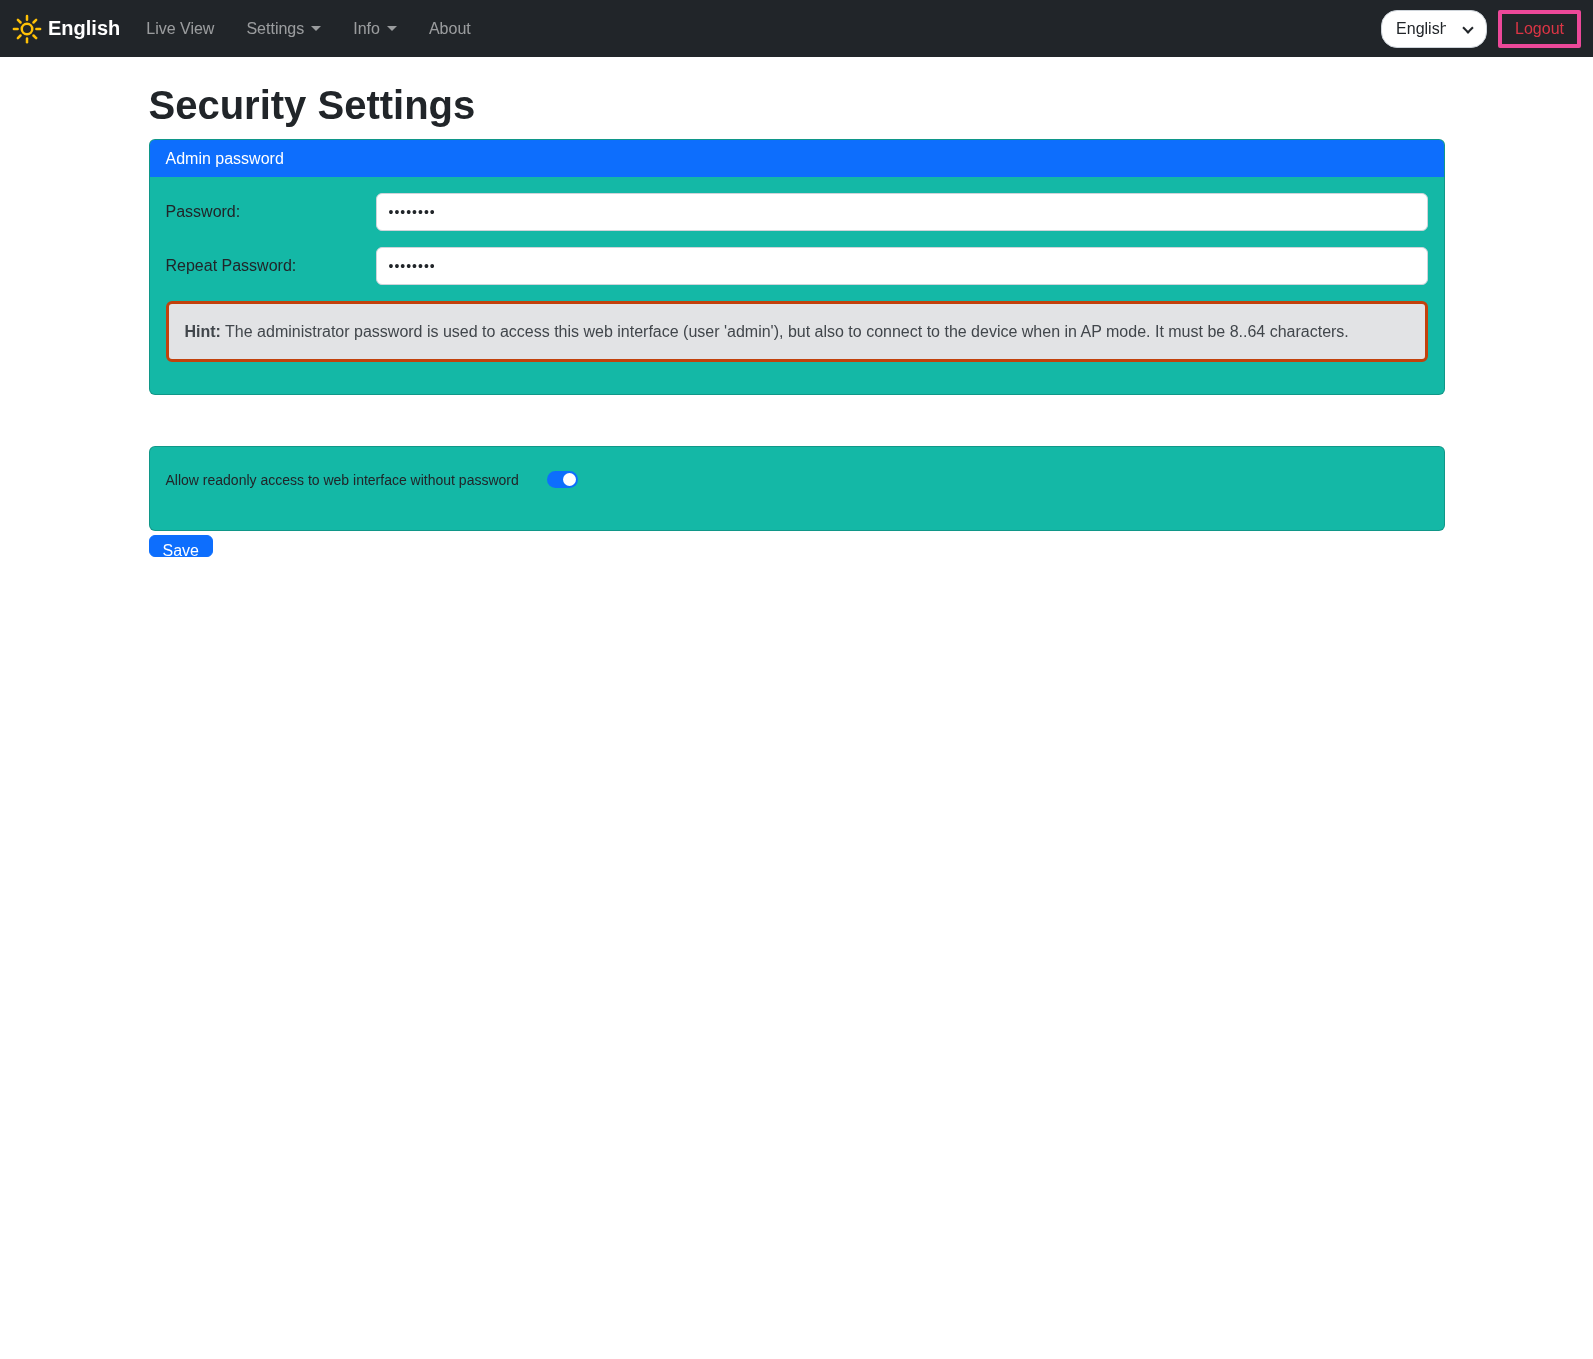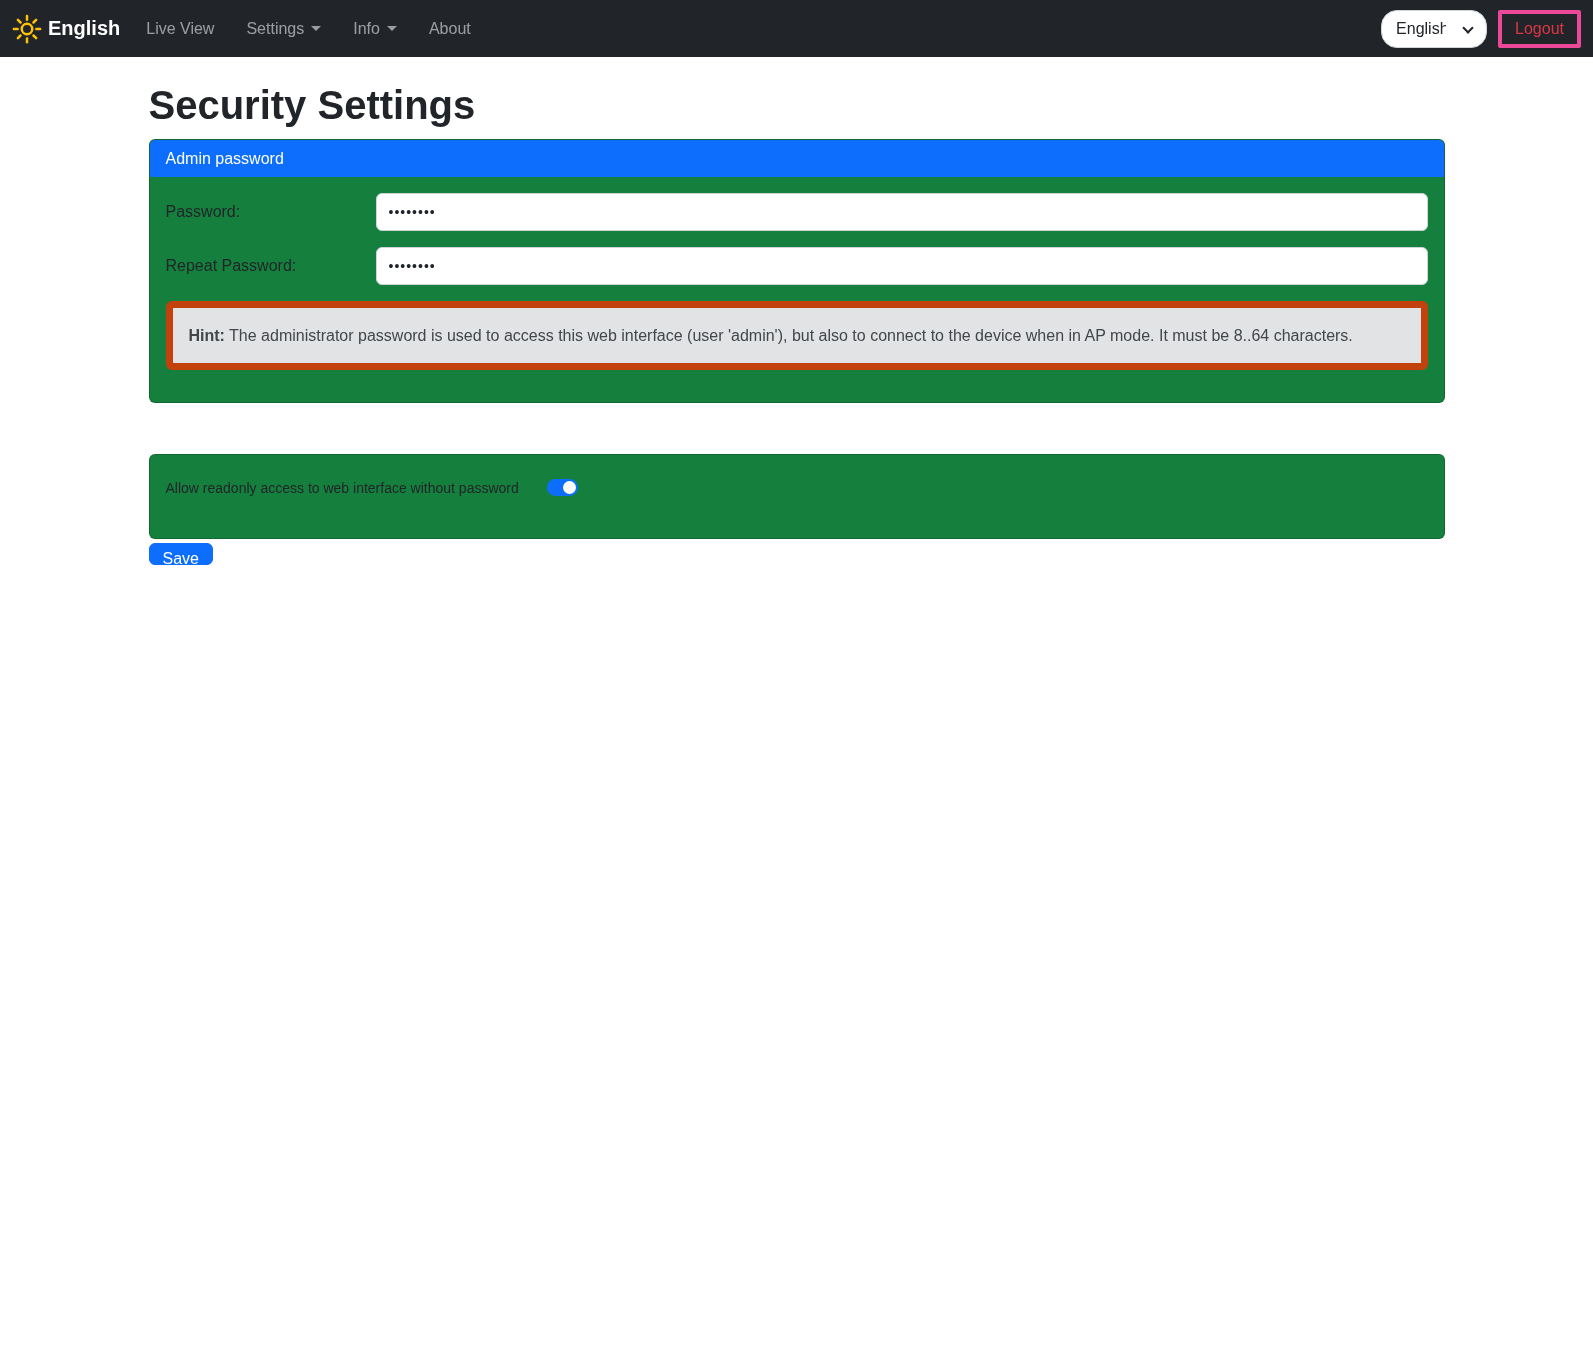--- a/index.html
+++ b/index.html
@@ -96,21 +96,21 @@
   .page-title {
     font-size: 40px;
     font-weight: 600;
     color: #212529;
     margin-bottom: 11px;
     margin-top: 9px;
   }
 
   
   .card {
-    background: #15803d;
+    background: #14b8a6;
     border: 1px solid rgba(0,0,0,0.175);
     border-radius: 6px;
   }
   .card-header {
     background: #0d6efd;
     color: #ffffff;
     padding: 8px 16px;
     border-radius: 5px 5px 0 0;
     font-size: 16px;
     line-height: 21px;
@@ -137,21 +137,21 @@
     padding: 6px 12px;
     font-size: 14px;
     font-family: inherit;
     color: #212529;
     letter-spacing: 1px;
   }
 
   .alert-hint {
     background: #e2e3e5;
     color: #41464b;
-    border: 7px solid #c2410c;
+    border: 3px solid #c2410c;
     border-radius: 6px;
     padding: 16px;
     font-size: 16px;
     line-height: 23px;
     margin-bottom: 16px;
   }
   .alert-hint strong { font-weight: 700; }
 
   
   .perm-row {

